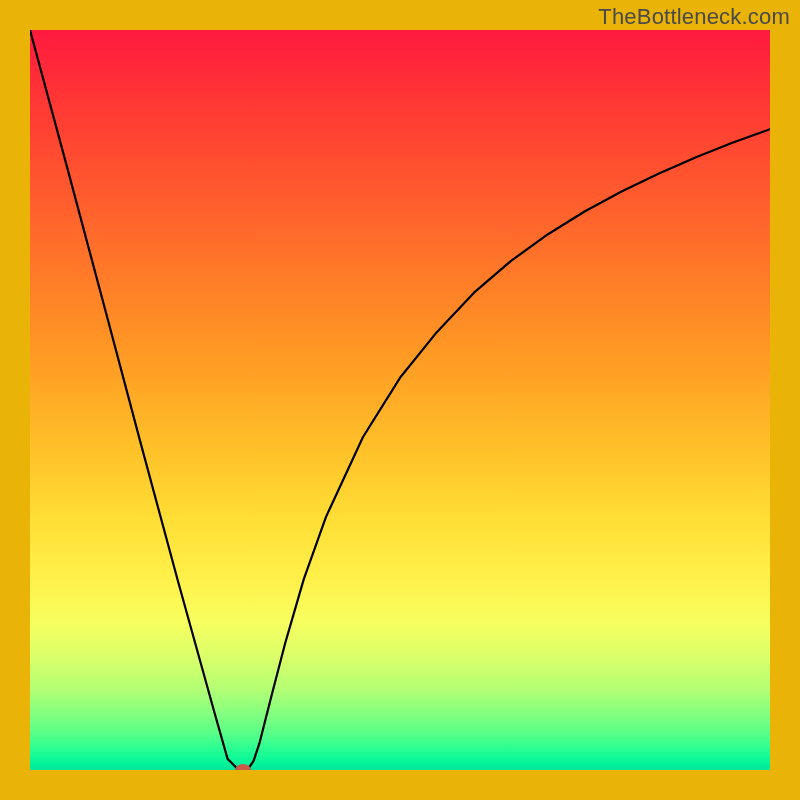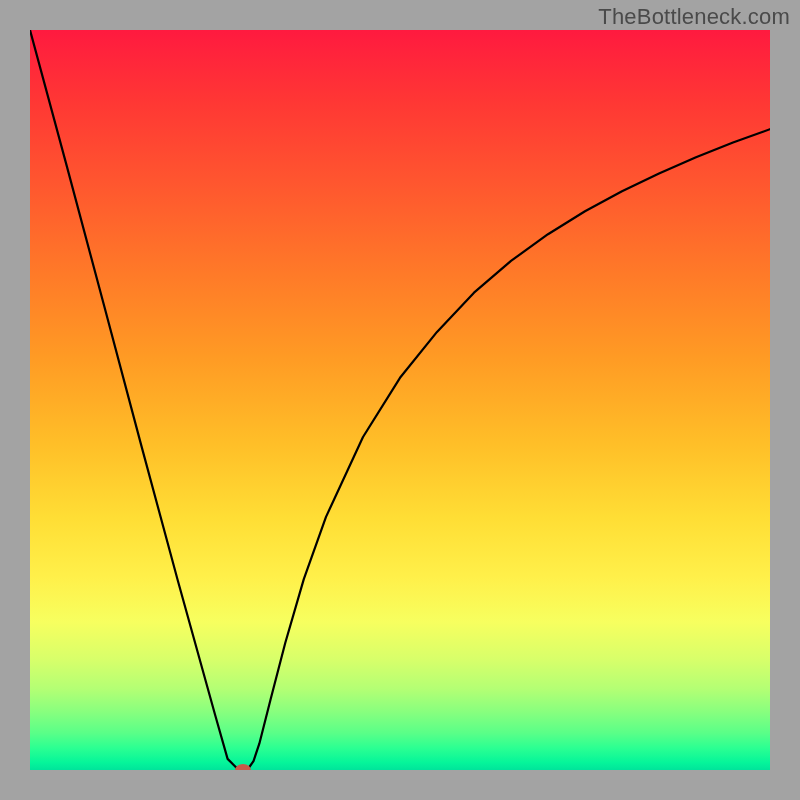--- a/index.html
+++ b/index.html
@@ -7,21 +7,21 @@
     padding: 0;
     width: 800px;
     height: 800px;
     background: #000;
     position: relative;
     font-family: Arial, sans-serif;
   }
   .frame {
     position: absolute;
     inset: 0;
-    background: #a3a3a3;
+    background: #eab308;
   }
   .plot {
     position: absolute;
     left: 30px;
     top: 30px;
     width: 740px;
     height: 740px;
     overflow: hidden;
   }
   .gradient {

